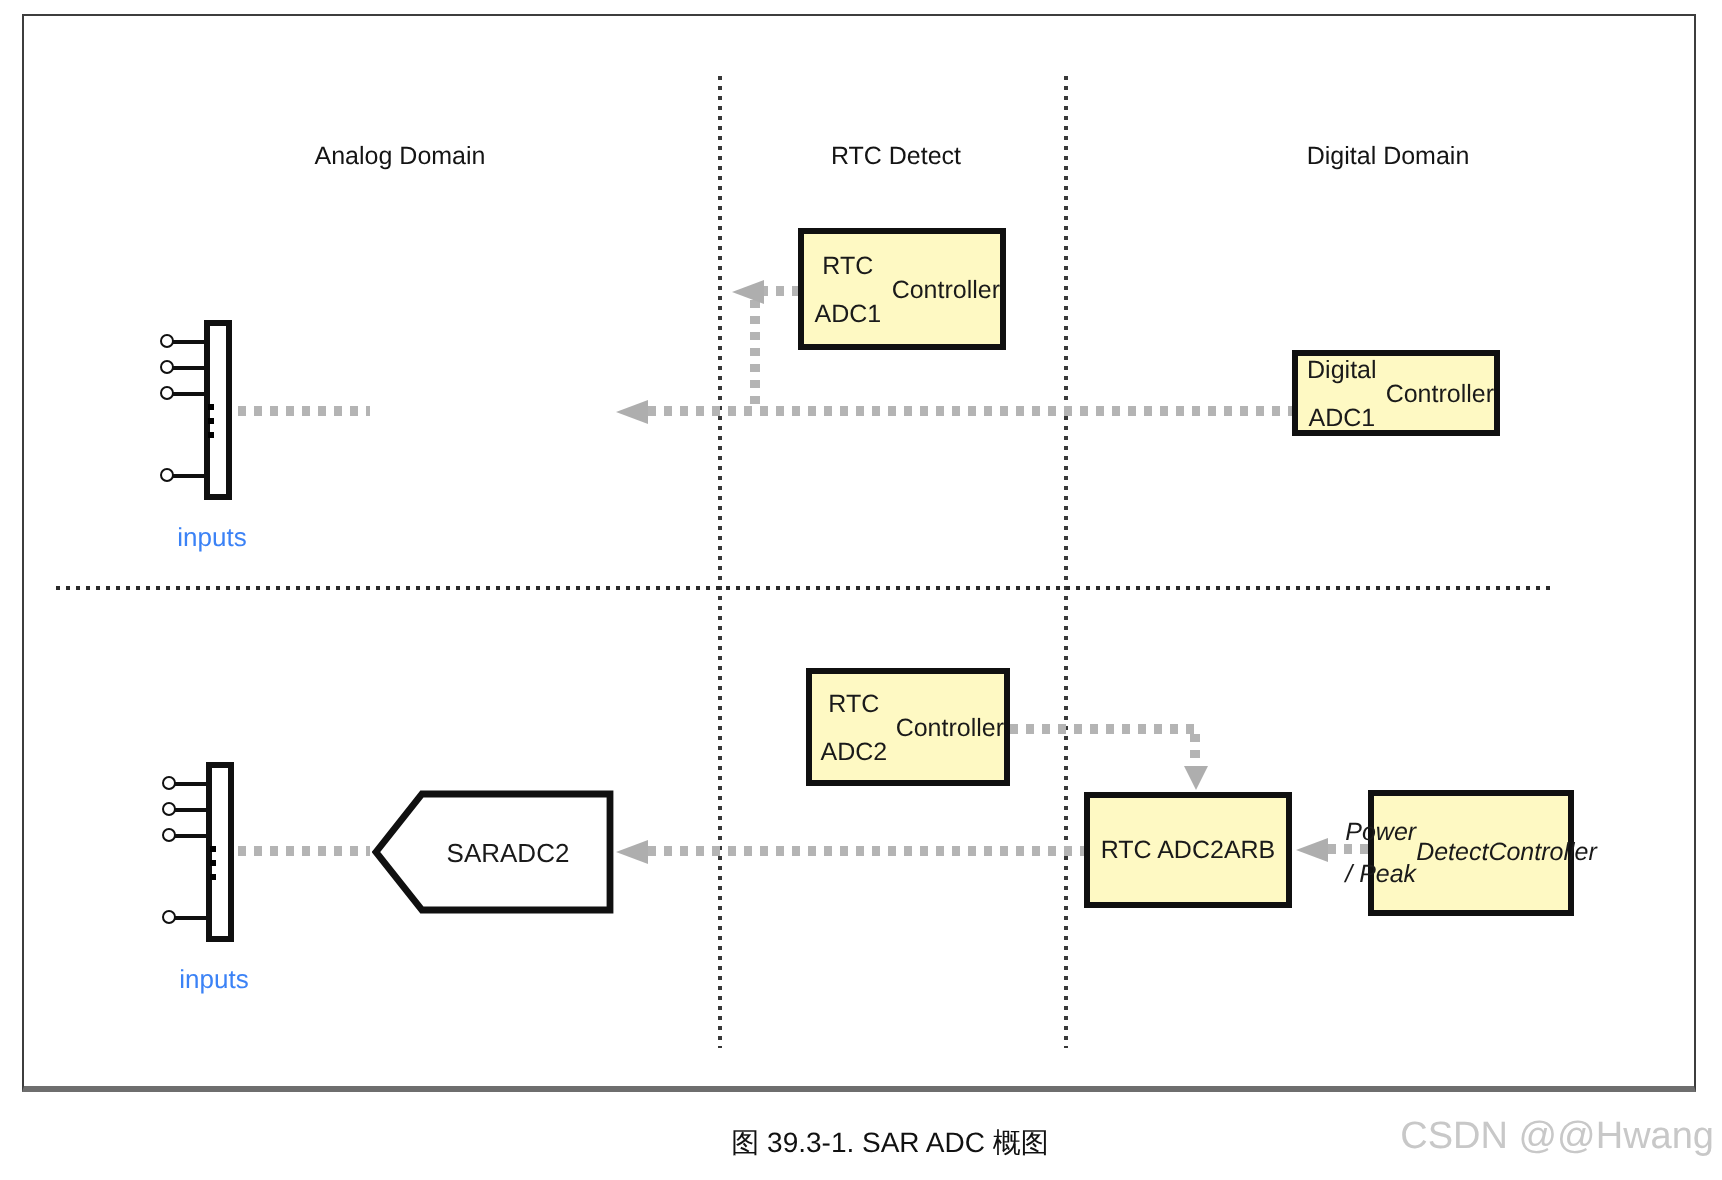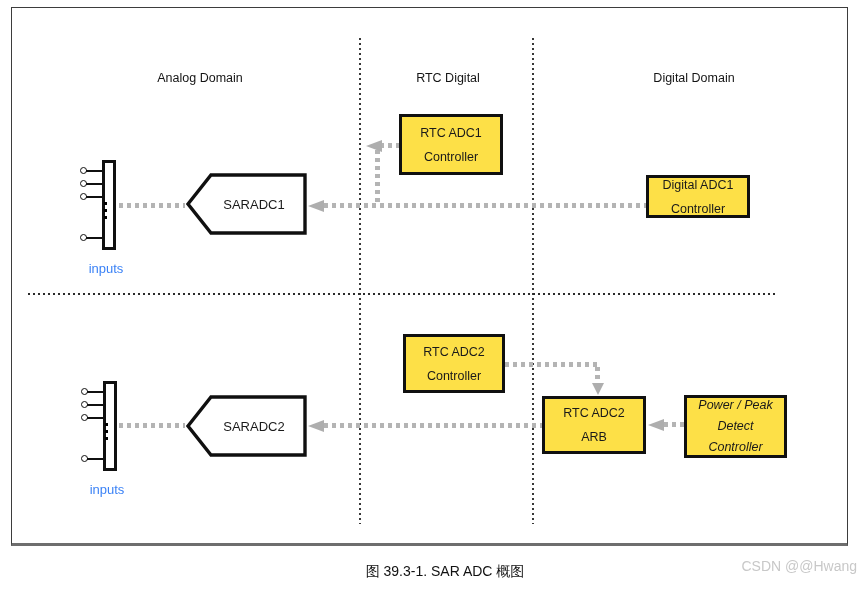--- a/index.html
+++ b/index.html
@@ -21,50 +21,50 @@
   .vdash { position:absolute; width:5px;
            background:repeating-linear-gradient(180deg,#b4b4b4 0 4px,transparent 4px 8px); }
 
   .arrow-left { position:absolute; width:0; height:0;
                 border-top:6px solid transparent; border-bottom:6px solid transparent;
                 border-right:16px solid #aeaeae; }
   .arrow-down { position:absolute; width:0; height:0;
                 border-left:6px solid transparent; border-right:6px solid transparent;
                 border-top:12px solid #aeaeae; }
 
-  .box { position:absolute; background:#fde047; border:3px solid #101010;
-         display:flex; flex-direction:column; justify-content:center;
+  .box { position:absolute; background:#fef9c3; border:3px solid #101010;
+         display:flex; flex-direction:row; align-items:center; justify-content:center;
          font-size:12.5px; line-height:24px; text-align:center; }
   .box.three { line-height:21px; }
 
   .pent { position:absolute; }
   .pent svg { position:absolute; left:0; top:0; }
   .pent .lbl { position:absolute; left:14px; right:0; top:0; bottom:0;
                display:flex; align-items:center; justify-content:center; font-size:13px; }
 
   .inbar { position:absolute; width:14px; height:90px; border:3px solid #101010; background:#fff; }
   .stub { position:absolute; width:16px; height:1.5px; background:#101010; }
   .pin  { position:absolute; width:7px; height:7px; border:1.5px solid #101010; border-radius:50%; background:#fff; }
   .edot { position:absolute; width:3px; height:3px; background:#000; }
 
   .inputs-label { position:absolute; transform:translateX(-50%); font-size:13px; color:#3b82f6; }
 
   .caption { position:absolute; left:445px; top:563px; transform:translateX(-50%);
              font-size:14px; font-weight:normal; color:#111; white-space:nowrap; }
-  .watermark { position:absolute; right:4px; top:558px; font-size:14px; color:#c8c8c8; white-space:nowrap; }
+  .watermark { position:absolute; right:4px; top:558px; font-size:19px; color:#c8c8c8; white-space:nowrap; }
 </style>
 </head>
 <body>
 
 <div class="page">
 
   <div class="frame"></div>
 
   <div class="domain-header" style="left:200px; top:71px;">Analog Domain</div>
-  <div class="domain-header" style="left:448px; top:71px;">RTC Digital</div>
+  <div class="domain-header" style="left:448px; top:71px;">RTC Detect</div>
   <div class="domain-header" style="left:694px; top:71px;">Digital Domain</div>
 
   <div class="vsep" style="left:359px;"></div>
   <div class="vsep" style="left:532px;"></div>
   <div class="hsep"></div>
 
   <div class="inbar" style="left:102px; top:160px;"></div>
   <div class="pin" style="left:80px; top:167px;"></div>
   <div class="pin" style="left:80px; top:180px;"></div>
   <div class="pin" style="left:80px; top:193px;"></div>
@@ -73,26 +73,20 @@
   <div class="stub" style="left:86px; top:183px;"></div>
   <div class="stub" style="left:86px; top:196px;"></div>
   <div class="stub" style="left:86px; top:237px;"></div>
   <div class="edot" style="left:104px; top:202px;"></div>
   <div class="edot" style="left:104px; top:209px;"></div>
   <div class="edot" style="left:104px; top:216px;"></div>
   <div class="inputs-label" style="left:106px; top:261px;">inputs</div>
 
   <div class="hdash" style="left:119px; top:203px; width:66px;"></div>
 
-  <div class="pent" style="left:186px; top:171px; width:122px; height:66px;">
-    <svg width="122" height="66" viewBox="0 0 122 66">
-      <polygon points="2,33 25,4 119,4 119,62 25,62" fill="#ffffff" stroke="#101010" stroke-width="3.4" stroke-linejoin="miter"></polygon>
-    </svg>
-    <div class="lbl">SARADC1</div>
-  </div>
 
   <div class="arrow-left" style="left:308px; top:200px;"></div>
   <div class="hdash" style="left:324px; top:203px; width:322px;"></div>
 
   <div class="vdash" style="left:375px; top:150px; height:55px;"></div>
   <div class="hdash" style="left:380px; top:143px; width:19px;"></div>
   <div class="arrow-left" style="left:366px; top:140px;"></div>
 
   <div class="box" style="left:399px; top:114px; width:104px; height:61px;">
     <div>RTC ADC1</div>

